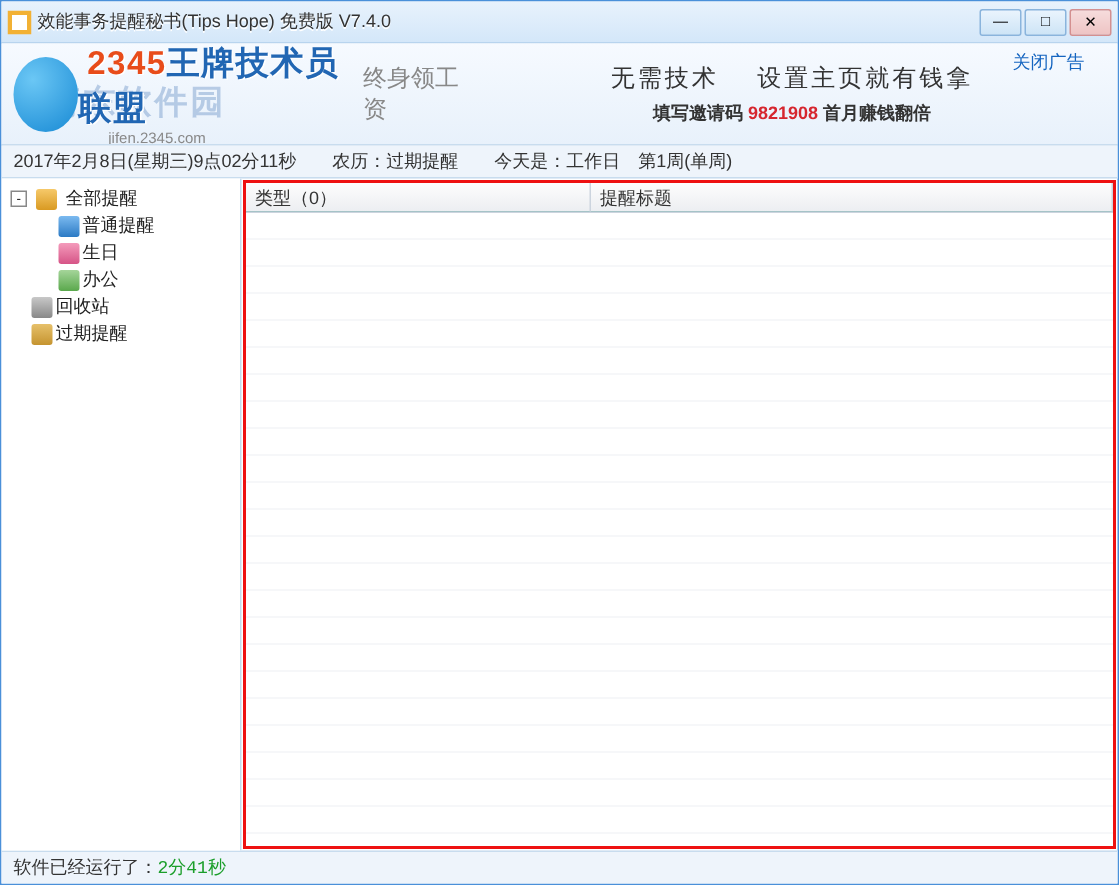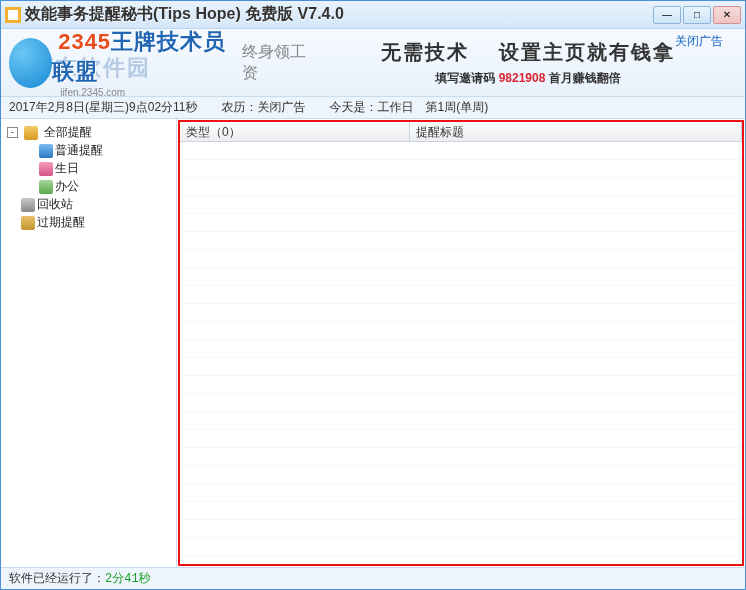--- a/index.html
+++ b/index.html
@@ -1,37 +1,37 @@
 <!DOCTYPE html>
 <html><head>
 <meta charset="utf-8">
 <style>
 * { box-sizing: border-box; margin: 0; padding: 0; }
 body { font-family: "Microsoft YaHei", SimSun, sans-serif; font-size: 12px; background: #fff; width: 746px; height: 590px; overflow: hidden; position: relative; }
 .window { width: 746px; height: 590px; border: 1px solid #4a90d9; background: #fff; position: relative; }
 .titlebar { height: 28px; background: linear-gradient(#e8f2fc, #d4e7f9); display: flex; align-items: center; padding: 0 4px; border-bottom: 1px solid #b8d4ee; }
 .title-icon { width: 16px; height: 16px; margin-right: 4px; }
-.title-text { flex: 1; font-size: 16px; color: #333; font-weight: bold; text-shadow: 0 1px 0 #fff; }
+.title-text { flex: 1; font-size: 12px; color: #333; font-weight: normal; text-shadow: 0 1px 0 #fff; }
 .win-btns { display: flex; gap: 2px; }
 .win-btn { width: 28px; height: 18px; border: 1px solid #8ab4dc; background: linear-gradient(#eaf4fd,#cde4f6); border-radius: 2px; display: flex; align-items: center; justify-content: center; font-size: 10px; cursor: pointer; }
 .win-btn.close { background: linear-gradient(#f6dcdc,#eec4c4); border-color: #d49090; }
 .banner { height: 68px; background: linear-gradient(#f6faff,#e8f1fb); display: flex; align-items: center; position: relative; border-bottom: 1px solid #c8dcee; overflow: hidden; }
 .banner-left { width: 310px; height: 100%; position: relative; display: flex; align-items: center; padding-left: 8px; }
 .logo-mascot { width: 50px; height: 50px; background: radial-gradient(circle at 30% 30%, #6bc7f5, #1789d4); border-radius: 50%; position: relative; }
 .logo-text { margin-left: 6px; font-size: 22px; font-weight: bold; color: #2166b3; letter-spacing: 1px; text-shadow: 1px 1px 0 #fff; }
 .logo-brand { color: #e84c1a; font-weight: bold; }
 .logo-sub { font-size: 16px; color: #888; margin-left: 0; }
 .banner-right { flex: 1; padding: 6px 10px; text-align: center; }
-.pitch-l1 { font-size: 20px; font-weight: bold; color: #333; letter-spacing: 2px; }
+.pitch-l1 { font-size: 16px; font-weight: normal; color: #333; letter-spacing: 2px; }
 .pitch-l2 { font-size: 12px; font-weight: bold; color: #333; margin-top: 4px; }
 .pitch-code { color: #d6262f; font-weight: bold; }
 .close-ad { position: absolute; right: 22px; top: 4px; font-size: 12px; color: #1565c0; cursor: pointer; }
 .datebar { height: 22px; background: #eef4fb; border-bottom: 1px solid #c8dcee; display: flex; align-items: center; padding: 0 8px; font-size: 12px; color: #333; gap: 24px; }
 .body-area { display: flex; height: 448px; }
-.tree { width: 176px; border-right: 1px solid #c8dcee; padding: 4px 2px; background: #fff; overflow: auto; }
+.tree { width: 160px; border-right: 1px solid #c8dcee; padding: 4px 2px; background: #fff; overflow: auto; }
 .tree ul { list-style: none; padding-left: 16px; }
 .tree > ul { padding-left: 2px; }
 .tree li { line-height: 18px; font-size: 12px; color: #222; white-space: nowrap; position: relative; padding-left: 2px; }
 .tree-toggle { display: inline-block; width: 11px; height: 11px; border: 1px solid #888; background: #fff; text-align: center; line-height: 9px; font-size: 9px; margin-right: 3px; cursor: pointer; vertical-align: middle; }
 .tree-indent { display: inline-block; width: 14px; }
 .tree .node-icon { display: inline-block; width: 14px; height: 14px; vertical-align: middle; margin-right: 2px; border-radius: 2px; }
 .ic-all { background: linear-gradient(#f6c96a,#d99a22); }
 .ic-normal { background: linear-gradient(#7bbaf0,#2c7ac4); }
 .ic-birth { background: linear-gradient(#f49bbb,#d65487); }
 .ic-office { background: linear-gradient(#a5d59a,#5aa84c); }
@@ -66,41 +66,41 @@
       <div class="win-btn close">✕</div>
     </div>
   </div>
 
   <div class="banner">
     <div class="watermark">河东软件园</div>
     <div class="banner-left">
       <div class="logo-mascot"></div>
       <div>
         <span class="logo-text"><span class="logo-brand">2345</span><span>王牌技术员联盟</span></span>
-        <div style="font-size:10px;color:#888;margin-left:8px">jifen.2345.com</div>
+        <div style="font-size:10px;color:#888;margin-left:20px">jifen.2345.com</div>
       </div>
       <span class="logo-sub">终身领工资</span>
     </div>
     <div class="banner-right">
       <div class="pitch-l1">
         <span>无需技术</span>&nbsp;&nbsp;&nbsp;
         <span>设置主页就有钱拿</span>
       </div>
       <div class="pitch-l2">
         <span>填写邀请码</span>
         <span class="pitch-code">9821908</span>
         <span>首月赚钱翻倍</span>
       </div>
     </div>
     <span class="close-ad">关闭广告</span>
   </div>
 
   <div class="datebar">
     <span>2017年2月8日(星期三)9点02分11秒</span>
-    <span>农历：关闭广告</span>
+    <span>农历：过期提醒</span>
     <span>今天是：工作日　第1周(单周)</span>
   </div>
 
   <div class="body-area">
     <div class="tree">
       <ul>
         <li>
           <span class="tree-toggle">-</span>
           <span class="node-icon ic-all"></span>
           <span class="tree-label">全部提醒</span>

